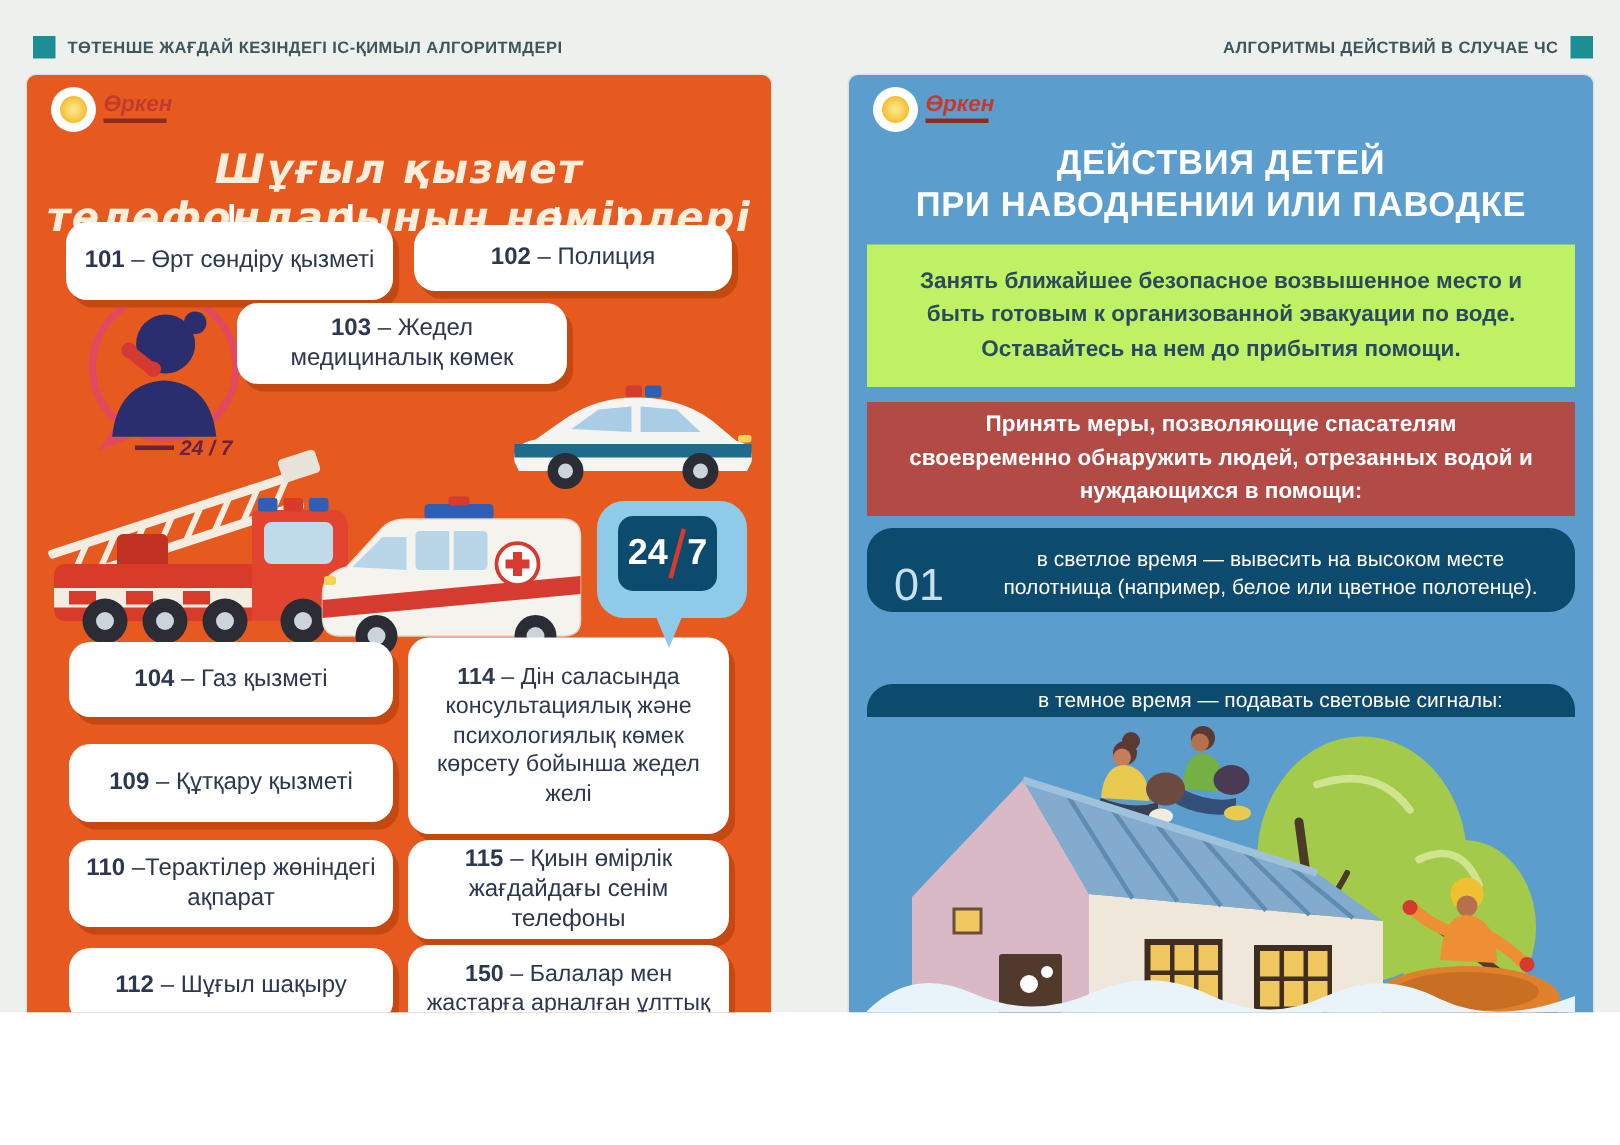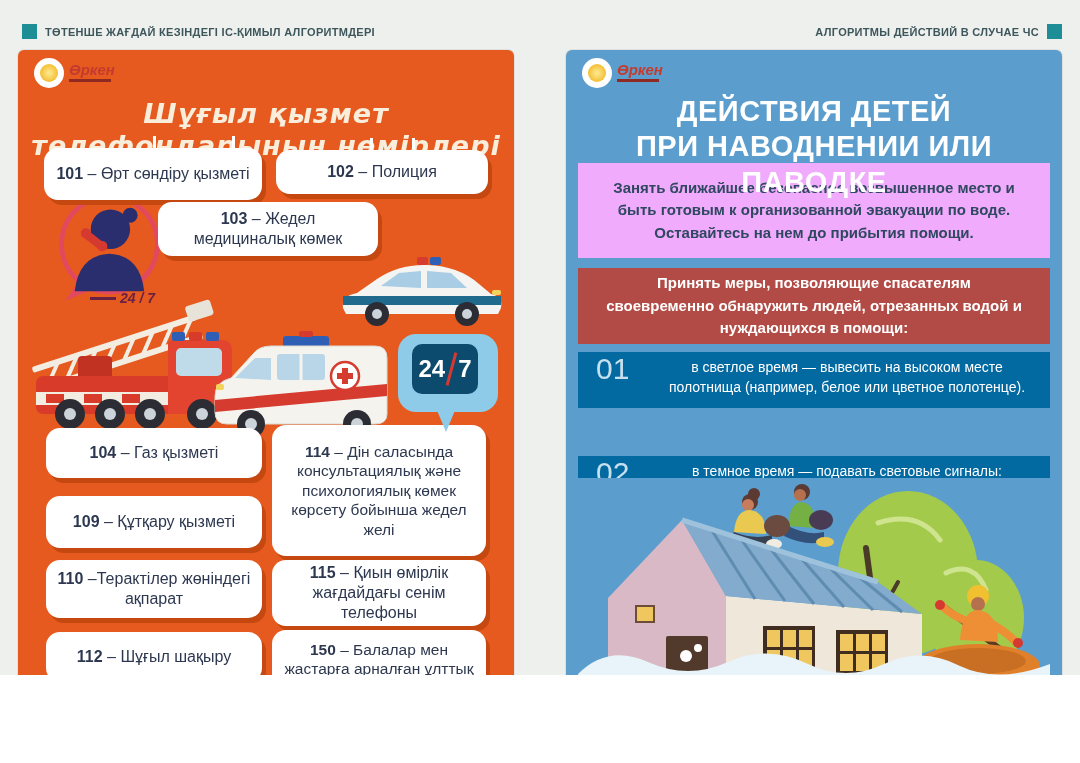--- a/index.html
+++ b/index.html
@@ -56,28 +56,28 @@
   .badge247{position:absolute;left:378px;top:280px;width:107px;height:115px;z-index:3;}
   .b-bubble{position:absolute;left:2px;top:4px;width:100px;height:78px;border-radius:18px;background:#8ecbe8;}
   .b-bubble::after{content:"";position:absolute;left:38px;top:74px;width:0;height:0;
                    border-left:10px solid transparent;border-right:10px solid transparent;
                    border-top:24px solid #8ecbe8;}
   .b-box{position:absolute;left:16px;top:14px;width:66px;height:50px;border-radius:10px;background:#0c4a6e;
          display:flex;align-items:center;justify-content:center;color:#fff;font-weight:bold;font-size:24px;}
   .b-slash{width:3px;height:34px;background:#d6392f;transform:rotate(15deg);margin:0 5px;}
   
   .rp-title{position:absolute;left:0;right:0;top:44px;text-align:center;color:#fff;font-weight:bold;
-            font-size:29px;line-height:1.22;letter-spacing:.5px;z-index:1;}
-  .ybox{position:absolute;left:12px;top:113px;width:472px;height:95px;background:#f0abfc;
+            font-size:23px;line-height:1.22;letter-spacing:.5px;z-index:1;}
+  .ybox{position:absolute;left:12px;top:113px;width:472px;height:95px;background:#bef264;
         display:flex;align-items:center;justify-content:center;text-align:center;color:#2f4860;
         font-weight:bold;font-size:15px;line-height:1.5;padding:0 34px;box-sizing:border-box;}
   .rbox{position:absolute;left:12px;top:218px;width:472px;height:76px;background:#b24a45;
         display:flex;align-items:center;justify-content:center;text-align:center;color:#fff;
         font-weight:bold;font-size:15px;line-height:1.5;padding:0 26px;box-sizing:border-box;}
-  .step{position:absolute;left:12px;width:472px;background:#0369a1;display:flex;align-items:flex-start;color:#fff;box-sizing:border-box;}
+  .step{position:absolute;left:12px;width:472px;background:#0c4a6e;display:flex;align-items:flex-end;color:#fff;box-sizing:border-box;border-radius:17px;}
   .step1{top:302px;height:56px;} .step2{top:362px;height:66px;margin-top:44px;}
   .step-num{width:64px;padding-left:18px;font-size:30px;color:#c6e0ee;flex:0 0 auto;}
   .step-text{flex:1;text-align:center;font-size:14px;line-height:1.4;padding:6px 16px 6px 0;}
   .flood{position:absolute;left:12px;top:428px;width:472px;height:247px;}
 </style>
 </head>
 <body>
 
 <div class="canvas">
 

